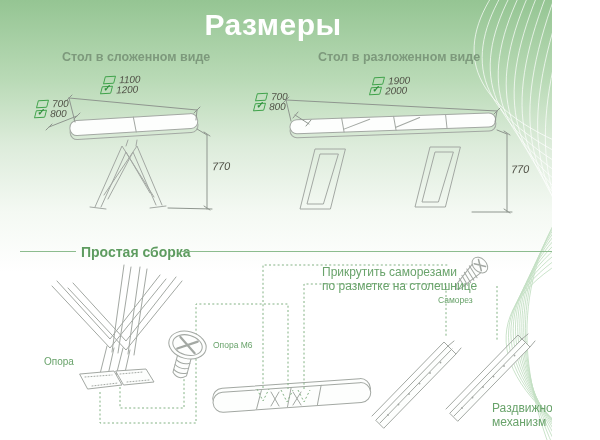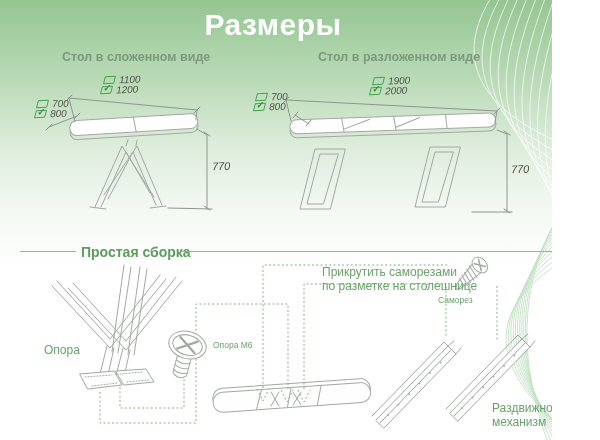--- a/index.html
+++ b/index.html
@@ -230,21 +230,21 @@
   <div class="opt" style="left:254px;top:101px">
     <span class="cb checked"></span>
     <span class="num">800</span>
   </div>
   <div class="num hnum" style="left:511px;top:163px">770</div>
 
   <div class="asm-rule" style="left:20px;top:251px;width:56px"></div>
   <div class="asm-head" style="left:81px;top:244px">Простая сборка</div>
   <div class="asm-rule" style="left:181px;top:251px;width:389px"></div>
 
-  <div class="glabel" style="left:44px;top:344px;font-size:12px">Опора</div>
+  <div class="glabel" style="left:44px;top:356px;font-size:10px">Опора</div>
   <div class="glabel" style="left:213px;top:341px;font-size:8.5px">Опора М6</div>
   <div class="glabel" style="left:322px;top:266px">Прикрутить саморезами
 по разметке на столешнице</div>
   <div class="glabel" style="left:438px;top:296px;font-size:8.5px">Саморез</div>
   <div class="glabel" style="left:492px;top:402px">Раздвижной
 механизм</div>
 
 </div>
 
 </body></html>

